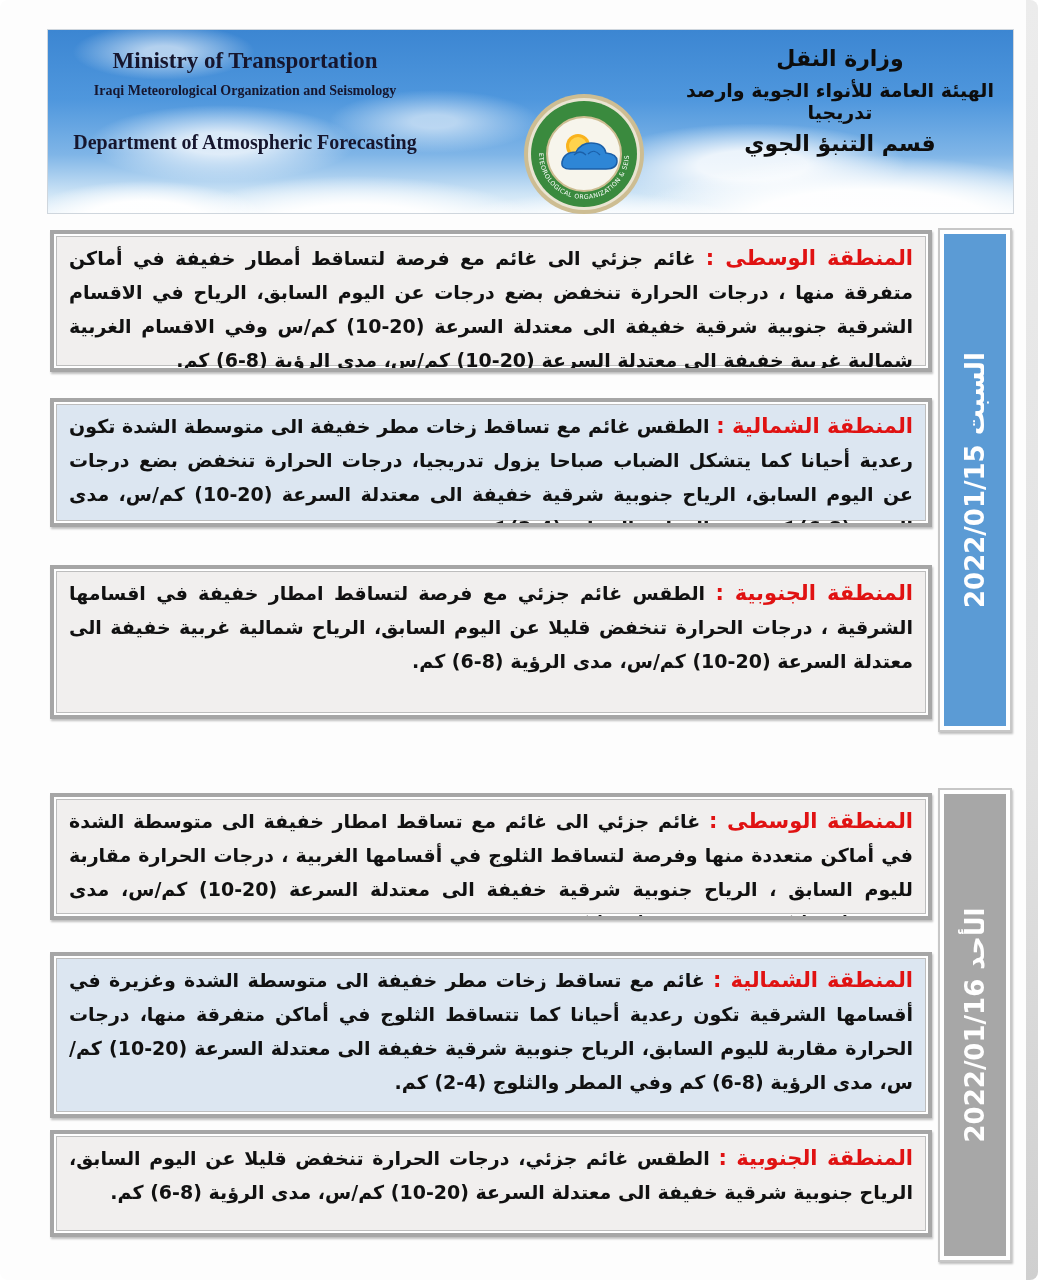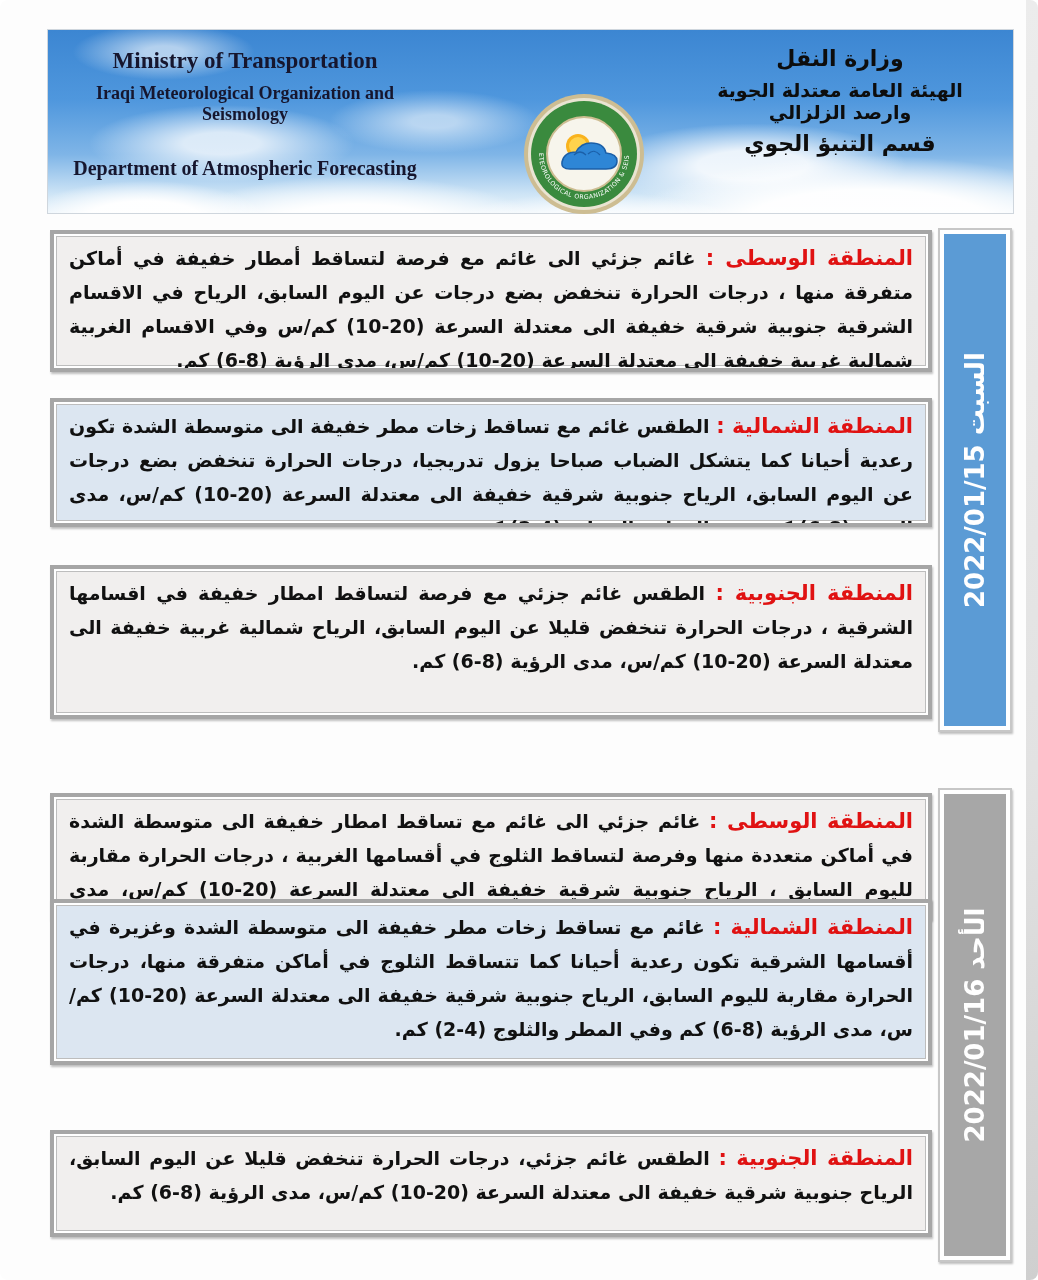--- a/index.html
+++ b/index.html
@@ -27,21 +27,21 @@
       radial-gradient(ellipse 150px 45px at 40% 50%, rgba(255,255,255,.55) 15%, rgba(255,255,255,0) 70%),
       radial-gradient(ellipse 130px 40px at 12% 12%, rgba(255,255,255,.6) 15%, rgba(255,255,255,0) 70%),
       linear-gradient(180deg,#3c86d2 0%, #4f97dd 38%, #7fb5e7 68%, #cfe5f6 90%, #eaf4fb 100%);
     box-shadow:0 0 0 1px #cfd6dd;
   }
   .header-en {
     position:absolute; left:12px; top:18px; width:370px; text-align:center;
     font-family:"Liberation Serif", serif; color:#16162e;
   }
   .header-en .l1 { font-size:23px; font-weight:700; margin-bottom:9px; }
-  .header-en .l2 { font-size:18px; font-weight:700; margin-bottom:9px; }
+  .header-en .l2 { font-size:14px; font-weight:700; margin-bottom:9px; }
   .header-en .l3 { font-size:20px; font-weight:700;margin-top:32px; }
   .header-ar {
     position:absolute; right:18px; top:16px; width:310px; text-align:center;
     direction:rtl; color:#0d0d0d; font-weight:bold;
   }
   .header-ar .l1 { font-size:22px; margin-bottom:8px; }
   .header-ar .l2 { font-size:19px; margin-bottom:8px; }
   .header-ar .l3 { font-size:22px; }
   .logo { position:absolute; left:474px; top:62px; width:124px; height:124px; }
 
@@ -98,21 +98,21 @@
         </g>
         <path id="ring-bottom" d="M 17 62 A 45 45 0 0 0 107 62" fill="none"></path>
         <text font-size="6.2" fill="#ffffff" font-family="DejaVu Sans, sans-serif" letter-spacing="0.5">
           <textPath href="#ring-bottom" startOffset="50%" text-anchor="middle">IRAQI METEOROLOGICAL ORGANIZATION &amp; SEISMOLOGY</textPath>
         </text>
       </svg>
     </div>
 
     <div class="header-ar">
       <div class="l1">وزارة النقل</div>
-      <div class="l2">الهيئة العامة معتدلة الجوية وارصد الزلزالي</div>
+      <div class="l2">الهيئة العامة للأنواء الجوية وارصد تدريجيا</div>
       <div class="l3">قسم التنبؤ الجوي</div>
     </div>
   </div>
 
   <div class="box" style="top: 230px; height: 142px; background-color: rgb(241, 239, 238);">
     <span class="region" style="color: rgb(224, 18, 18);">المنطقة الوسطى :</span>
     <span>غائم جزئي الى غائم مع فرصة لتساقط أمطار خفيفة في أماكن متفرقة منها ، درجات الحرارة تنخفض بضع درجات عن اليوم السابق، الرياح في الاقسام الشرقية جنوبية شرقية خفيفة الى معتدلة السرعة (20-10) كم/س وفي الاقسام الغربية شمالية غربية خفيفة الى معتدلة السرعة (20-10) كم/س، مدى الرؤية (8-6) كم.</span>
   </div>
 
   <div class="box" style="top: 398px; height: 129px; background-color: rgb(220, 230, 241);">
@@ -129,21 +129,21 @@
     <div class="tab-fill" style="background-color: rgb(91, 155, 213);">
       <span class="tab-label">السبت 2022/01/15</span>
     </div>
   </div>
 
   <div class="box" style="top: 793px; height: 127px; background-color: rgb(241, 239, 238);">
     <span class="region" style="color: rgb(224, 18, 18);">المنطقة الوسطى :</span>
     <span>غائم جزئي الى غائم مع تساقط امطار خفيفة الى متوسطة الشدة  في أماكن متعددة منها وفرصة لتساقط الثلوج في أقسامها الغربية ، درجات الحرارة مقاربة لليوم السابق ، الرياح جنوبية شرقية خفيفة الى معتدلة السرعة (20-10) كم/س، مدى الرؤية (8-6) كم وفي المطر  (5-3) كم.</span>
   </div>
 
-  <div class="box" style="top: 899px; height: 166px; background-color: rgb(220, 230, 241);">
+  <div class="box" style="top: 952px; height: 166px; background-color: rgb(220, 230, 241);">
     <span class="region" style="color: rgb(224, 18, 18);">المنطقة الشمالية :</span>
     <span>غائم مع تساقط زخات مطر خفيفة الى متوسطة الشدة وغزيرة في أقسامها الشرقية تكون رعدية أحيانا كما تتساقط الثلوج في أماكن متفرقة منها، درجات الحرارة مقاربة لليوم السابق، الرياح جنوبية شرقية خفيفة الى معتدلة السرعة (20-10) كم/س،   مدى الرؤية (8-6) كم وفي المطر والثلوج (4-2) كم.</span>
   </div>
 
   <div class="box" style="top: 1130px; height: 107px; background-color: rgb(241, 239, 238);">
     <span class="region" style="color: rgb(224, 18, 18);">المنطقة الجنوبية :</span>
     <span>الطقس غائم جزئي، درجات الحرارة  تنخفض قليلا عن اليوم السابق، الرياح جنوبية شرقية خفيفة الى معتدلة السرعة (20-10) كم/س، مدى الرؤية (8-6) كم.</span>
   </div>
 
   <div class="tab" style="top:788px; height:474px;">

